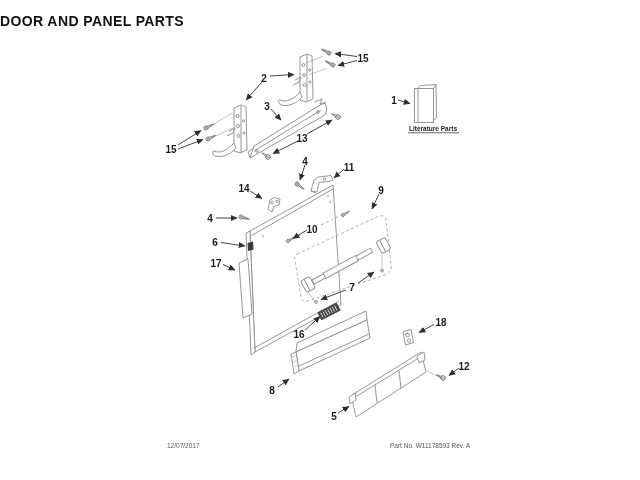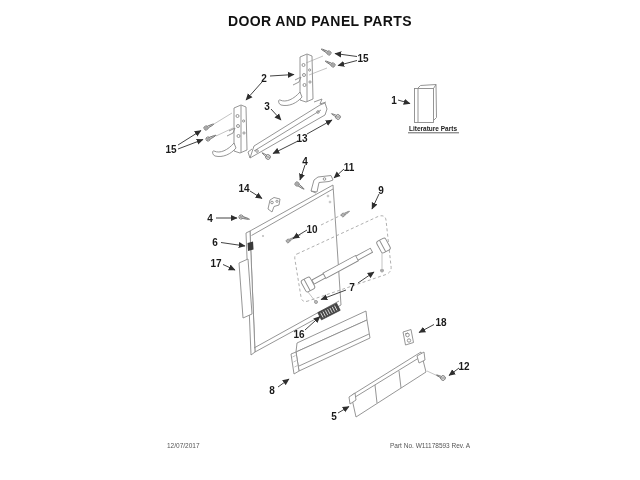--- a/index.html
+++ b/index.html
@@ -1,18 +1,18 @@
 <!DOCTYPE html>
 <html><head>
 <meta charset="utf-8">
 <style>
   html,body{margin:0;padding:0;background:#fff;}
   .page{position:relative;width:640px;height:480px;background:#ffffff;overflow:hidden;
         font-family:"Liberation Sans",sans-serif;}
-  .title{position:absolute;top:13px;left:0;width:640px;text-align:center;
+  .title{position:absolute;top:13px;left:0;width:640px;
          font-size:14px;font-weight:bold;color:#111;letter-spacing:.4px;}
   .footer-date{position:absolute;top:442px;left:167px;font-size:6.5px;color:#555;}
   .footer-part{position:absolute;top:442px;left:390px;font-size:6.5px;color:#555;}
   svg{position:absolute;top:0;left:0;}
   .callout{font-size:10px;font-weight:bold;fill:#1a1a1a;text-anchor:middle;}
   .cap{font-size:6.5px;font-weight:bold;fill:#222;text-anchor:middle;}
   .art{stroke:#8a8a8a;fill:#fff;stroke-width:.9;}
   .artn{stroke:#8a8a8a;fill:none;stroke-width:.9;}
   .thin{stroke:#9a9a9a;fill:none;stroke-width:.6;}
   .cl{stroke:#2e2e2e;stroke-width:.9;fill:none;}

